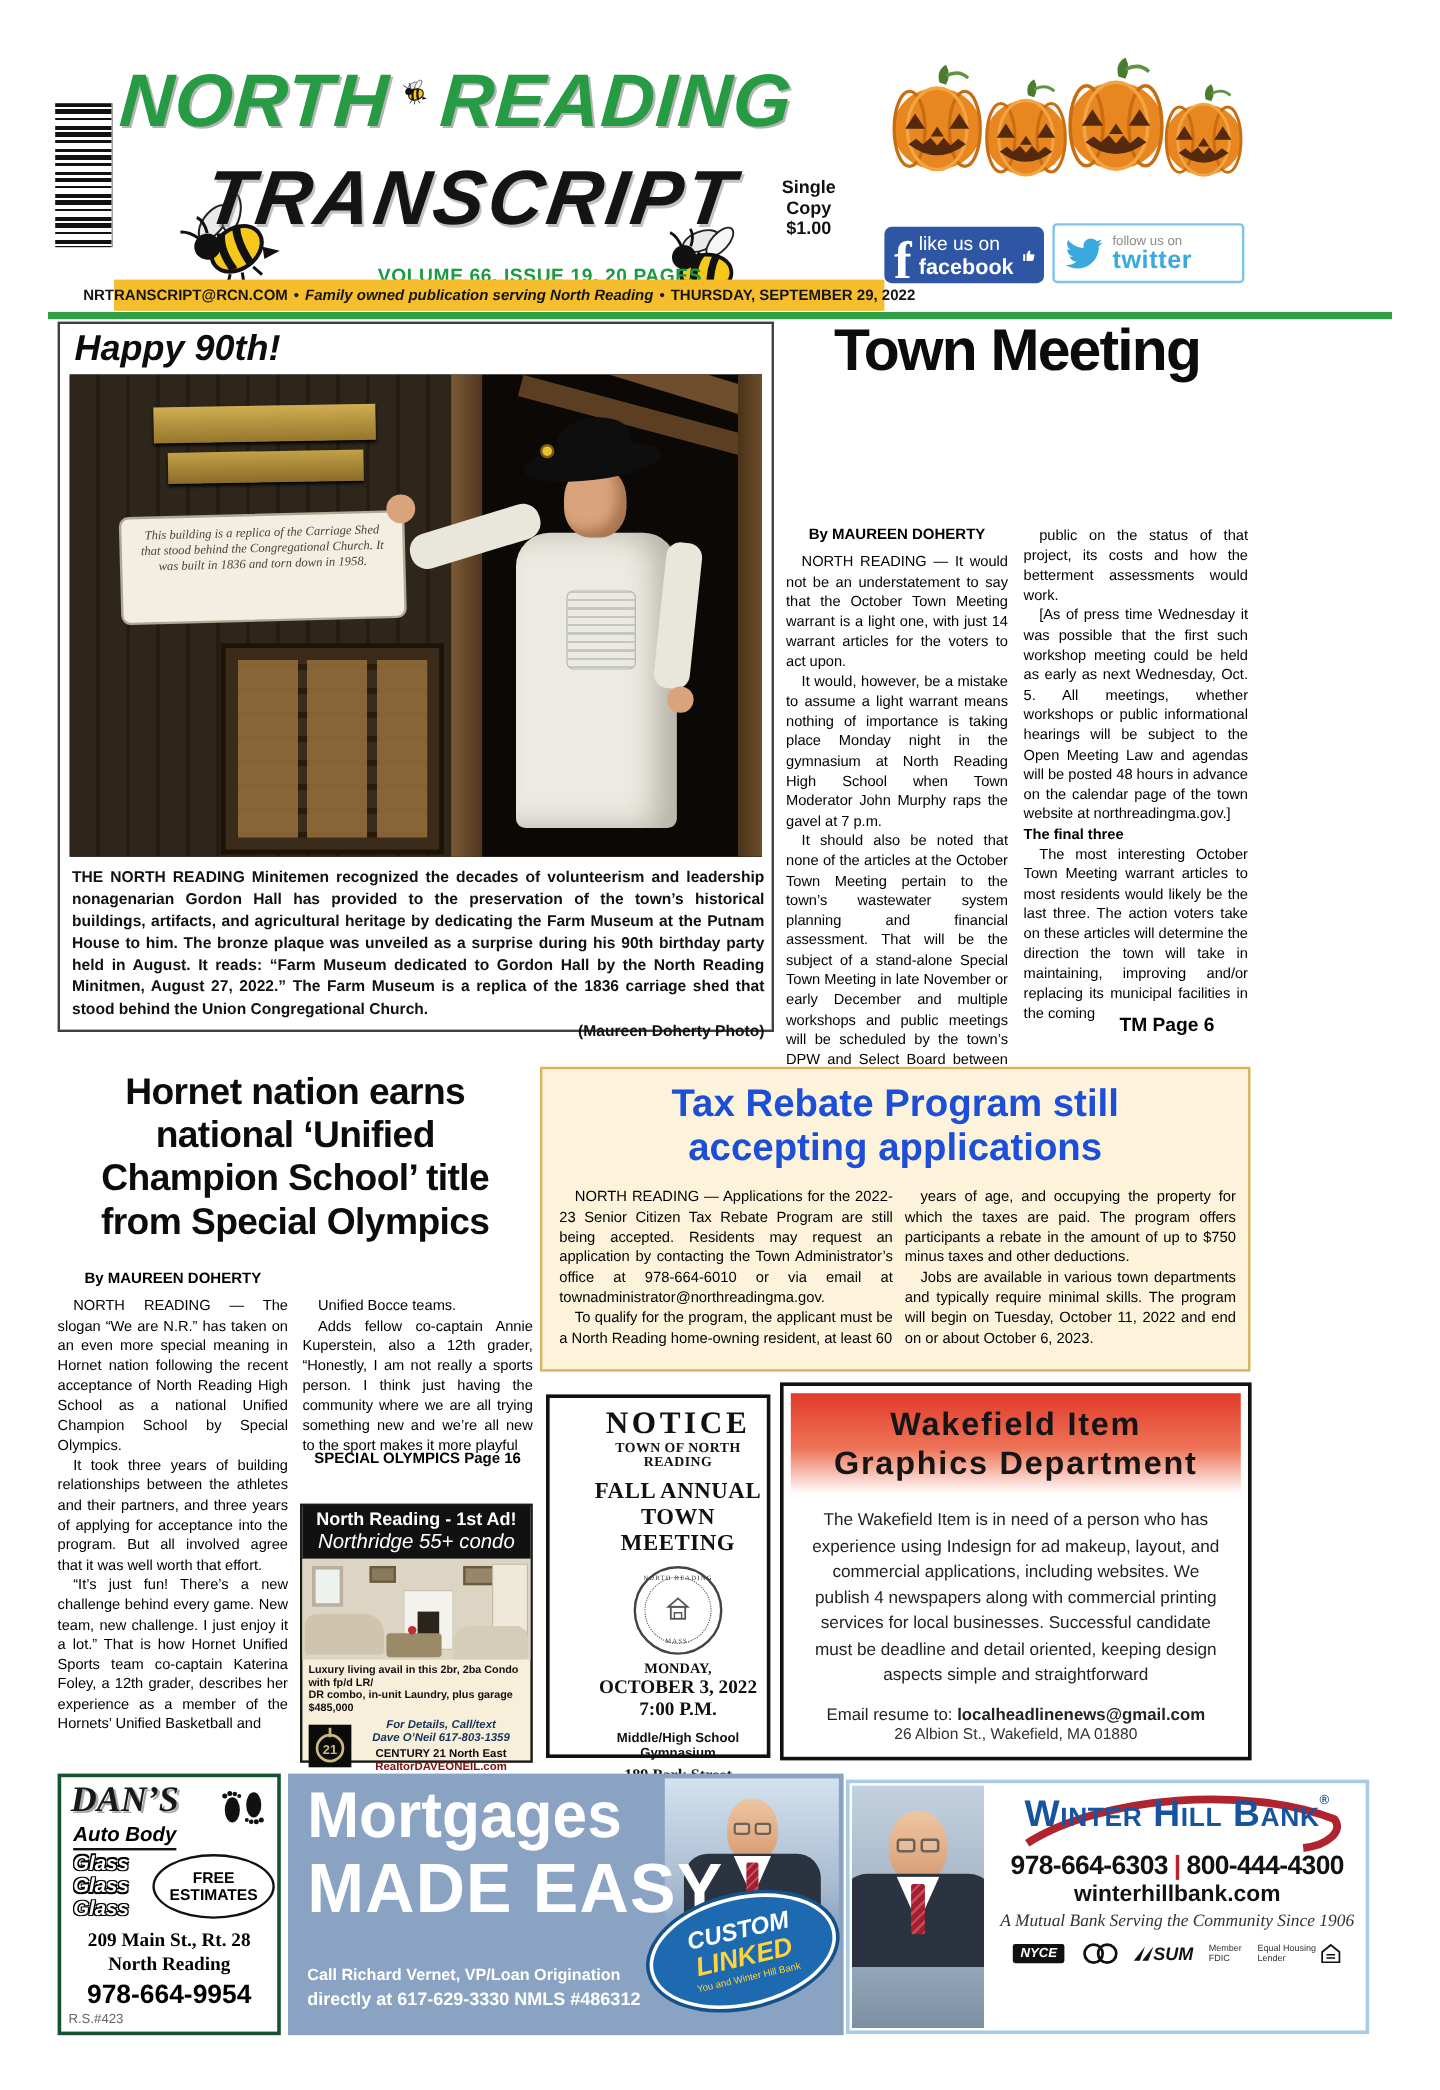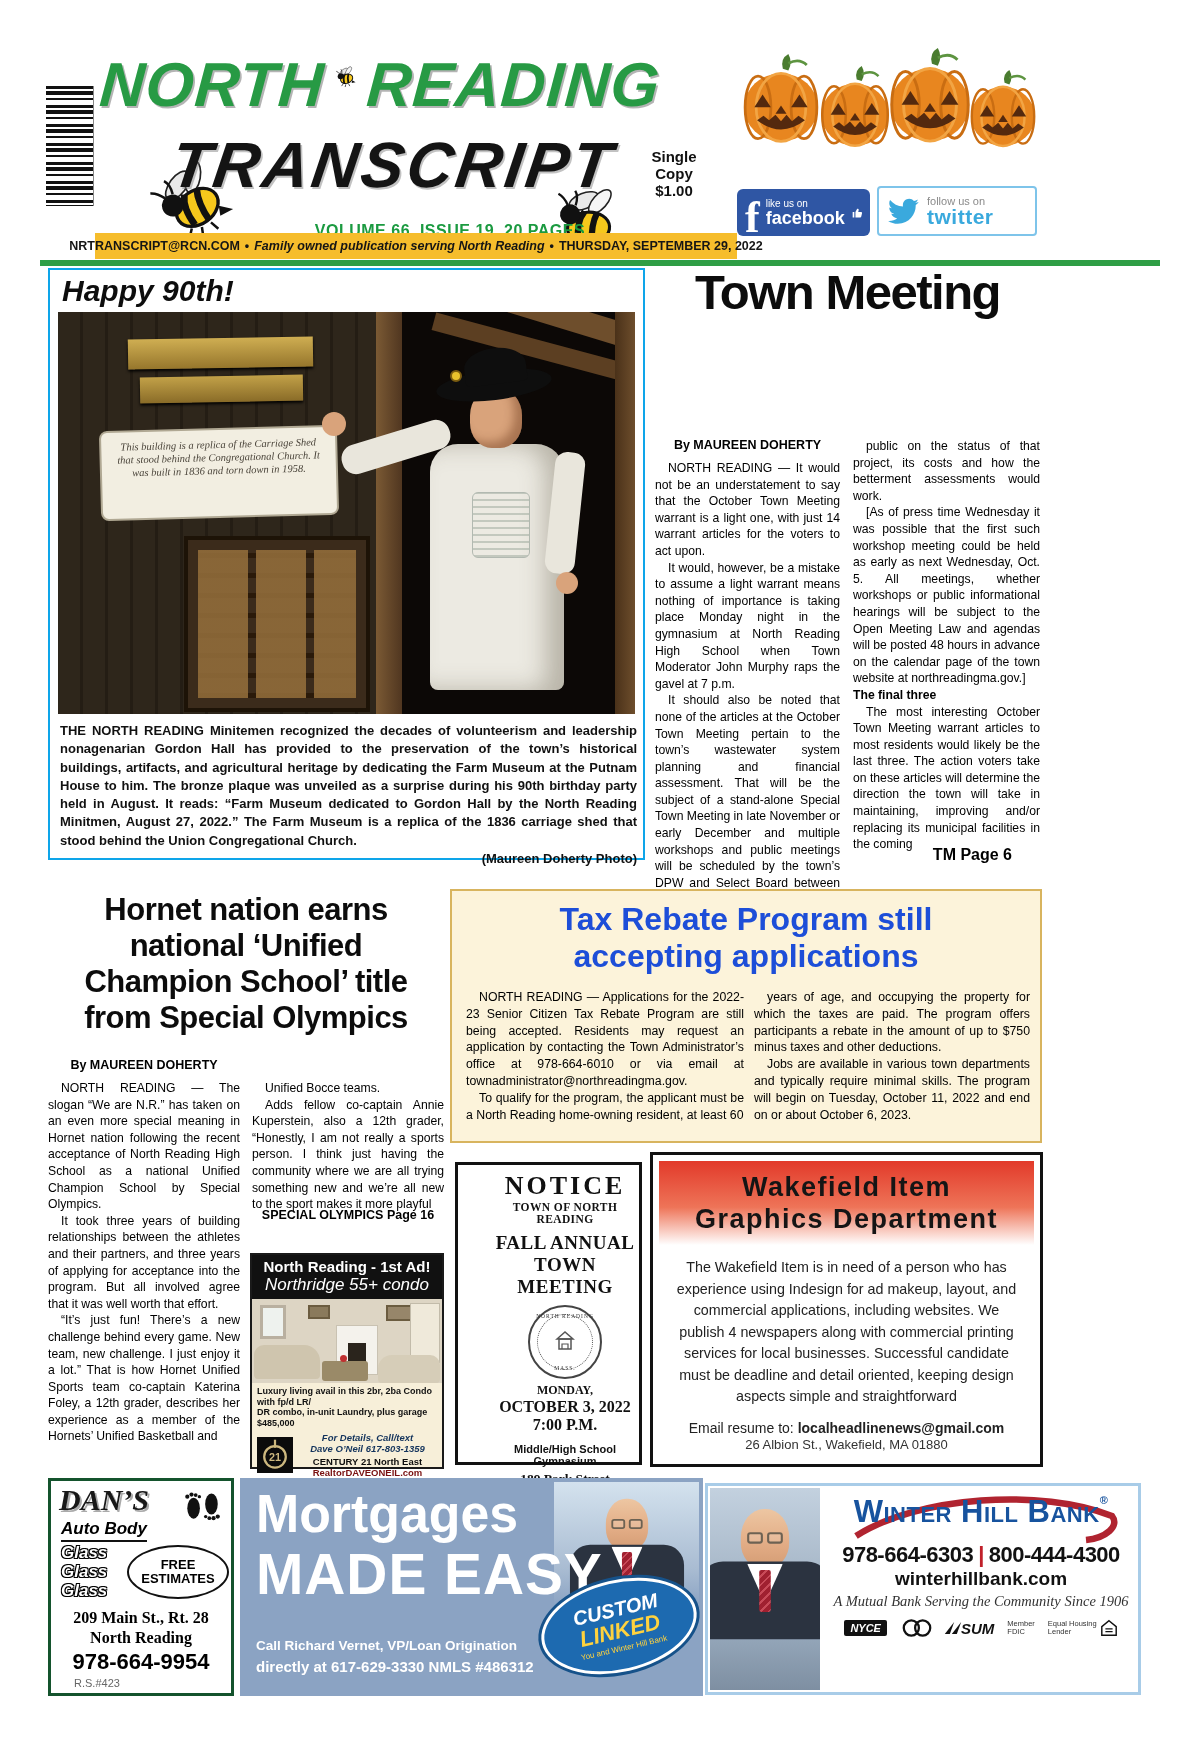--- a/index.html
+++ b/index.html
@@ -21,38 +21,38 @@
   .bee-left { position:absolute; left:150px; top:160px; transform:rotate(-18deg); }
   .bee-right{ position:absolute; left:548px; top:182px; transform:rotate(14deg); }
   .volume-line { position:absolute; left:250px; top:222px; width:400px; text-align:center;
     font-weight:800; font-size:16px; color:#1b9a40; letter-spacing:.5px; }
   .single-copy { position:absolute; left:628px; top:148px; width:92px; text-align:center;
     font-weight:800; font-size:15px; line-height:17px; white-space:pre-line; color:#111; }
   .pumpkins { position:absolute; left:735px; top:46px; }
   .fb-badge { position:absolute; left:737px; top:189px; width:133px; height:47px; background:#2f56a4;
     border-radius:6px; display:flex; align-items:center; padding:2px 6px 2px 8px; gap:6px; overflow:hidden; }
   .fb-f { font-family:"Liberation Serif", serif; font-weight:bold; font-size:44px; color:#fff; line-height:36px; margin-top:10px; }
-  .fb-txt1 { color:#fff; font-size:10px; }
+  .fb-txt1 { color:#fff; font-size:16px; }
   .fb-txt2 { color:#fff; font-weight:800; font-size:18px; line-height:18px; }
   .tw-badge { position:absolute; left:877px; top:186px; width:160px; height:50px; background:#fff;
     border:2px solid #7ec4ea; border-radius:4px; display:flex; align-items:center; padding:18px 6px; gap:6px; }
   .tw-txt1 { color:#8a8a8a; font-size:11px; }
   .tw-txt2 { color:#3aa9dd; font-weight:800; font-size:21px; line-height:20px; letter-spacing:.5px; }
   .banner { position:absolute; left:95px; top:233px; width:642px; height:26px; background:#f6bd2c;
     display:flex; align-items:center; justify-content:center; gap:5px; font-size:12.5px; font-weight:bold; color:#151515; white-space:nowrap; }
   .banner .tagline { font-style:italic; }
   .green-rule { position:absolute; left:40px; top:260px; width:1120px; height:6px; background:#2f9e45; }
 
   
   .cols p { margin:0; text-indent:13px; text-align:justify; }
   .byline { font-weight:800; font-size:12.5px; text-align:center; }
   .jumpline { font-weight:800; font-size:16px; }
 
   
-  .happy-box { position:absolute; left:48px; top:268px; width:597px; height:592px; border:2px solid #0ea5e9; }
+  .happy-box { position:absolute; left:48px; top:268px; width:597px; height:592px; border:2px solid #404040; }
   .happy-head { position:absolute; left:12px; top:4px; font-style:italic; font-weight:800; font-size:30px; color:#0d0d0d; }
   .photo { position:absolute; left:8px; top:42px; width:577px; height:402px; background:#17110b; overflow:hidden; }
   .ph-wall { position:absolute; left:0; top:0; width:318px; height:100%;
     background:repeating-linear-gradient(90deg,#2e261b 0 22px,#241d14 22px 25px); }
   .ph-plaque1 { position:absolute; left:70px; top:26px; width:185px; height:30px;
     background:linear-gradient(#cfae52,#96762c); transform:rotate(-1deg); box-shadow:0 2px 3px #000; }
   .ph-plaque2 { position:absolute; left:82px; top:64px; width:163px; height:26px;
     background:linear-gradient(#c2a148,#8a6c28); transform:rotate(-1deg); box-shadow:0 2px 3px #000; }
   .ph-sign { position:absolute; left:42px; top:116px; width:238px; height:90px; background:#f2eee1;
     border:2px solid #b0a893; border-radius:8px; padding:8px 10px; font-family:"Liberation Serif", serif;
@@ -169,21 +169,21 @@
   .dans-sub { position:absolute; left:10px; top:38px; font-weight:800; font-style:italic; font-size:17px;
     border-bottom:2px solid #111; padding-bottom:1px; }
   .dans-glass { position:absolute; left:10px; top:62px; font-weight:800; font-style:italic; font-size:17px; line-height:19px;
     color:#fff; text-shadow:-1px -1px 0 #000,1px -1px 0 #000,-1px 1px 0 #000,1px 1px 0 #000; }
   .dans-oval { position:absolute; left:76px; top:64px; width:102px; height:54px; border:2.5px solid #111; border-radius:50%;
     background:#fff; display:flex; flex-direction:column; align-items:center; justify-content:center;
     font-weight:800; font-size:13px; line-height:14px; }
   .dans-a1 { position:absolute; left:0; top:128px; width:100%; text-align:center; font-family:"Liberation Serif", serif; font-weight:bold; font-size:16px; }
   .dans-a2 { position:absolute; left:0; top:148px; width:100%; text-align:center; font-family:"Liberation Serif", serif; font-weight:bold; font-size:16px; }
   .dans-ph { position:absolute; left:0; top:168px; width:100%; text-align:center; font-weight:800; font-size:22px; }
-  .dans-rs { position:absolute; left:23px; top:196px; font-size:11px; color:#666; }
+  .dans-rs { position:absolute; left:6px; top:196px; font-size:11px; color:#666; }
 
   
   .mort { position:absolute; left:240px; top:1478px; width:463px; height:218px; background:#8ba3c3; overflow:visible; }
   .mort-l1 { position:absolute; left:16px; top:4px; font-weight:800; font-size:54px; color:#fff; transform:scaleX(.96); transform-origin:left; }
   .mort-l2 { position:absolute; left:16px; top:62px; font-weight:800; font-size:58px; color:#fff; letter-spacing:1px; transform:scaleX(.98); transform-origin:left; }
   .mort-c1 { position:absolute; left:16px; top:160px; font-weight:600; font-size:13.5px; color:#fff; }
   .mort-c2 { position:absolute; left:16px; top:180px; font-weight:800; font-size:15px; color:#fff; }
   .mort-photo { position:absolute; right:4px; top:4px; width:145px; height:124px;
     background:linear-gradient(180deg,#d4e2ee 0%,#a9bcd2 70%,#8ba3c3 100%); overflow:hidden; }
   .badge { position:absolute; left:300px; top:102px; width:158px; height:92px; background:#1d6ab0;

